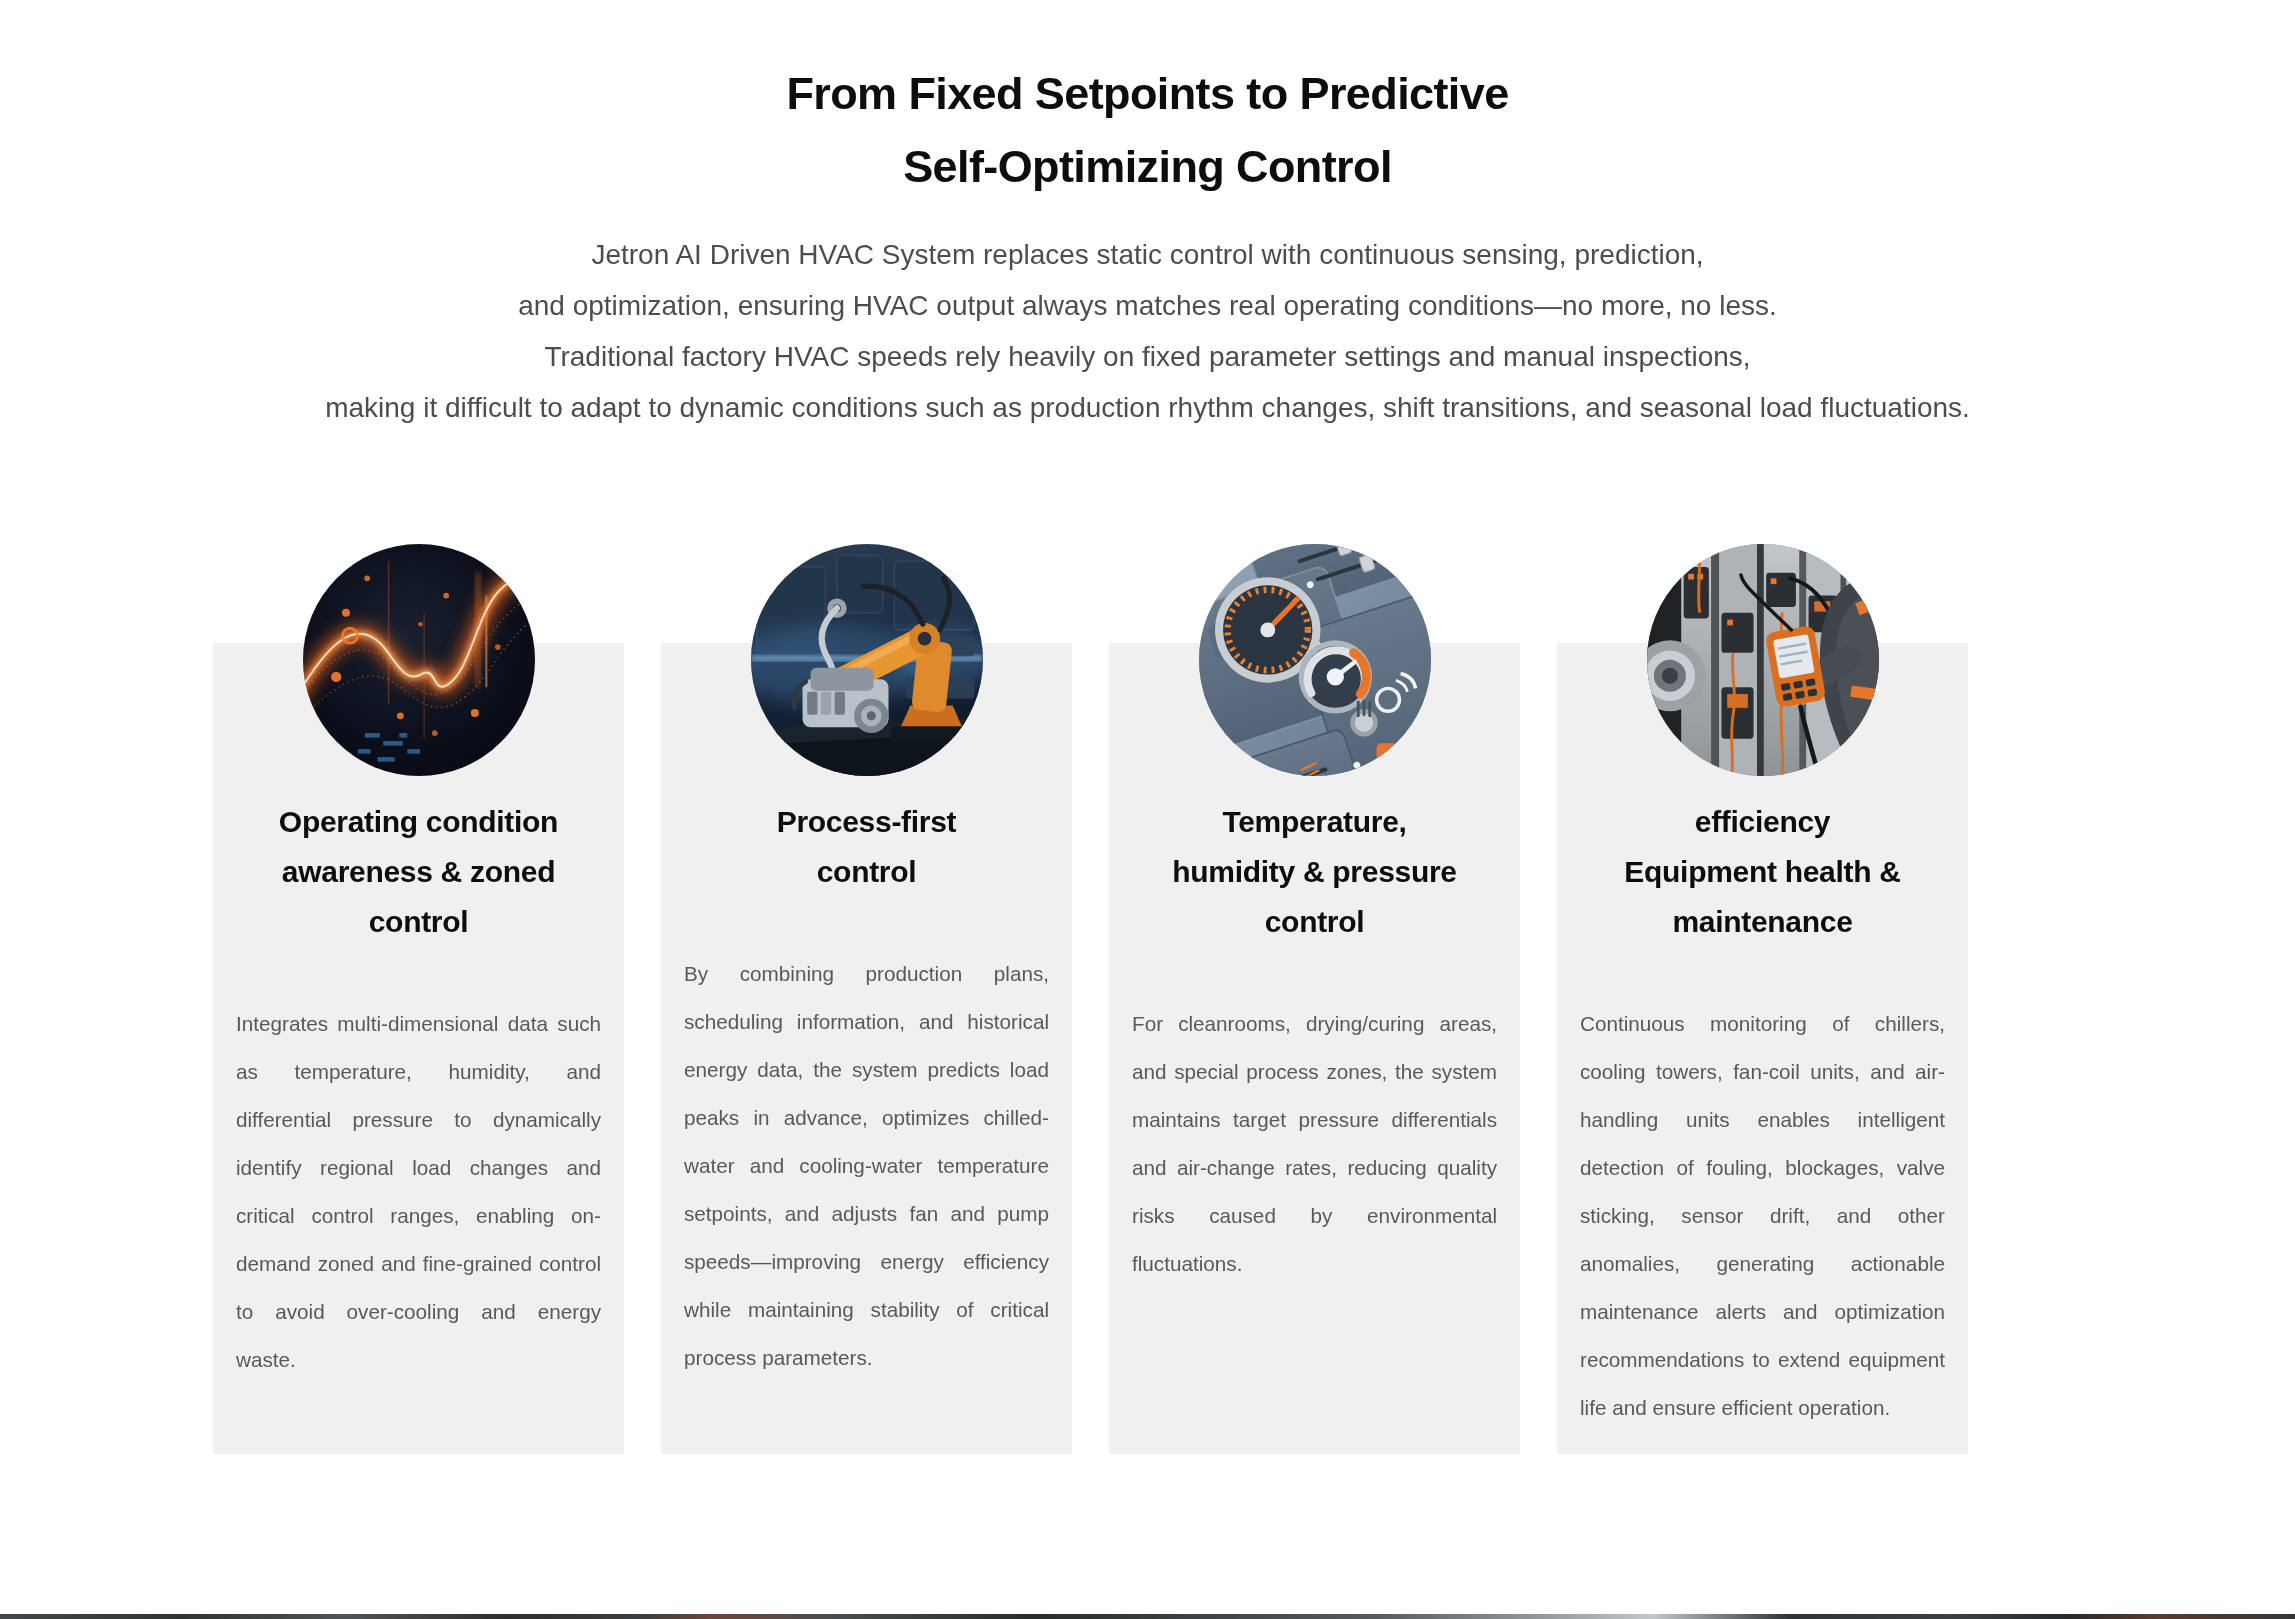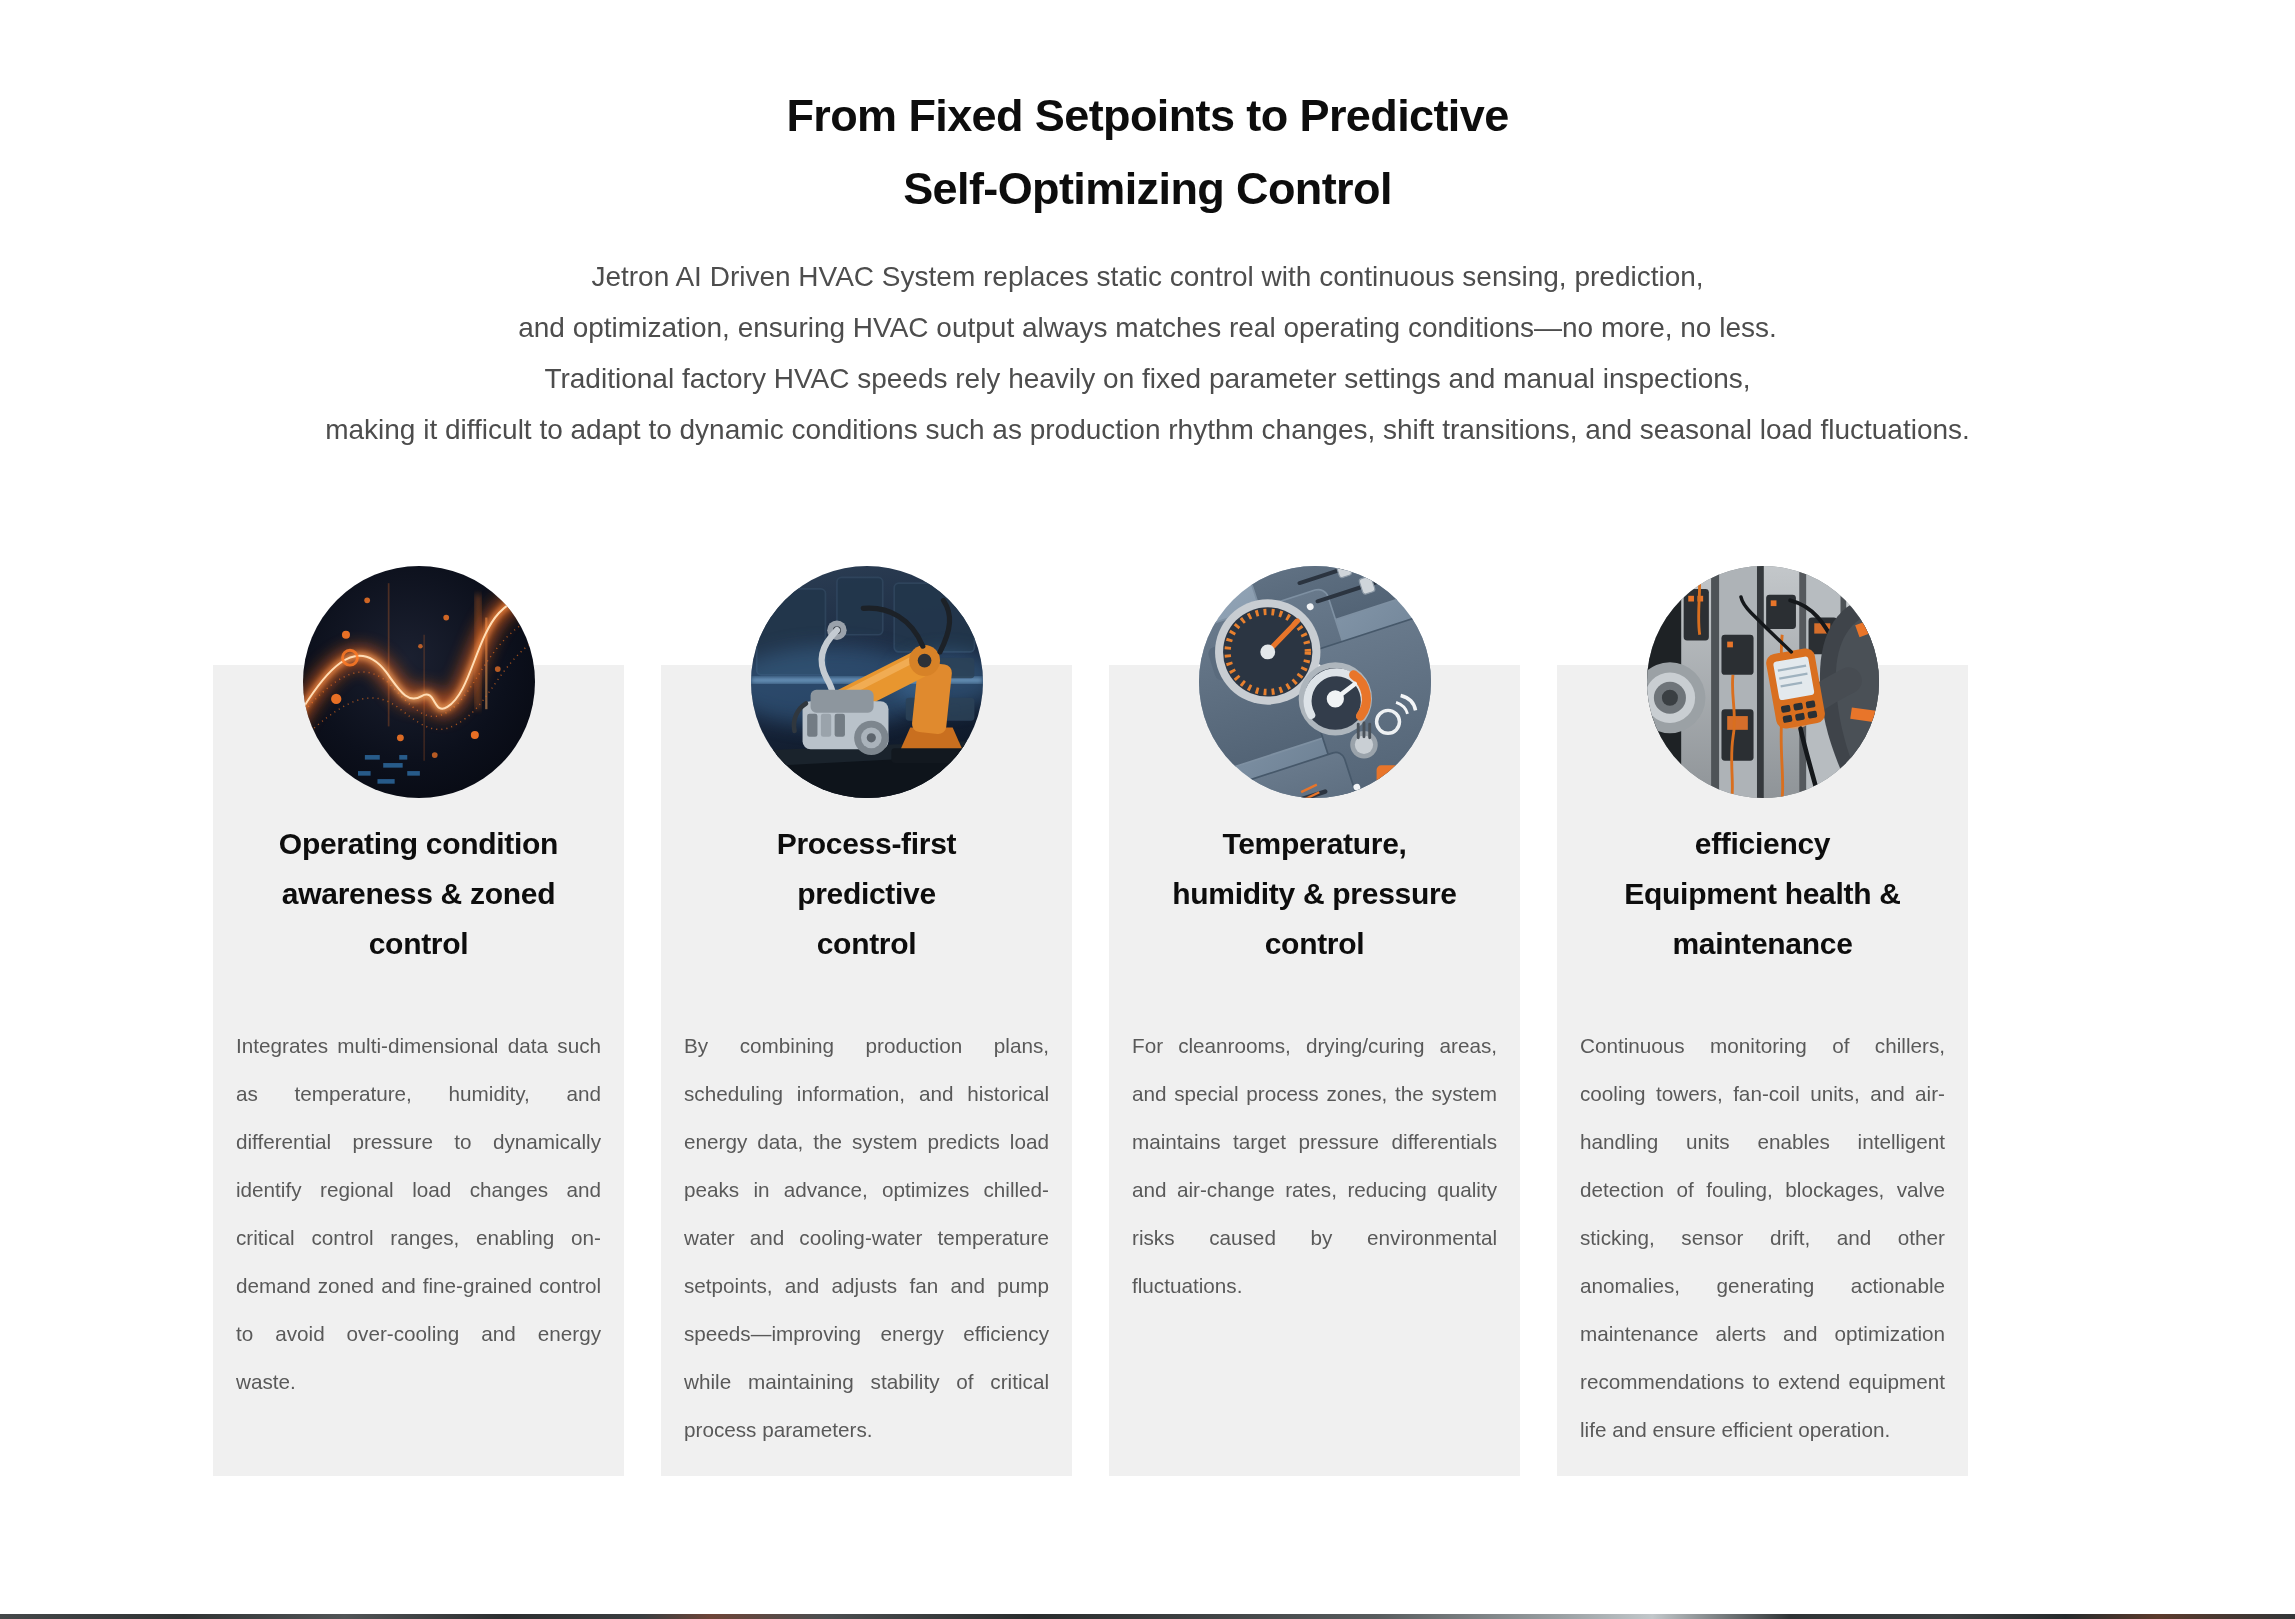--- a/index.html
+++ b/index.html
@@ -1,21 +1,21 @@
 <!DOCTYPE html>
 <html style="font-size:9.2px"><head>
 <meta charset="utf-8">
 <style>
   * { margin:0; padding:0; box-sizing:border-box; }
   html,body { background:#ffffff; }
   body {
     width:2295px; height:1620px; position:relative; overflow:hidden;
     font-family:"Liberation Sans", sans-serif;
   }
-  .hero { padding-top:79px; }
+  .hero { padding-top:57px; }
   .title-line {
     text-align:center; font-size:45px; line-height:73px; font-weight:700;
     color:#0d0d0d; letter-spacing:-0.6px;
   }
   .intro { margin-top:26px; }
   .intro-line {
     text-align:center; font-size:28px; line-height:51px; color:#4d4d4d;
   }
   .cards {
     display:flex; gap:37px; padding-left:213px; margin-top:111px;
@@ -188,21 +188,20 @@
           <circle cx="210" cy="300" r="8" fill="#5d656d"></circle>
           <rect x="98" y="258" width="18" height="40" rx="4" fill="#737c84"></rect>
           <rect x="122" y="258" width="18" height="40" rx="4" fill="#9aa3ab"></rect>
           <rect x="146" y="258" width="18" height="40" rx="4" fill="#737c84"></rect>
           <path d="M96 240 C 80 250 72 268 76 288" fill="none" stroke="#30373e" stroke-width="8" stroke-linecap="round"></path>
         </g>
       </svg>
     </div>
     <h2 class="card-title">
       <div>Process-first</div>
-      <div>predictive</div>
       <div>control</div>
     </h2>
     <p class="card-body">By combining production plans, scheduling information, and historical energy data, the system predicts load peaks in advance, optimizes chilled-water and cooling-water temperature setpoints, and adjusts fan and pump speeds—improving energy efficiency while maintaining stability of critical process parameters.</p>
   </div>
 
   <div class="card">
     <div class="card-bg"></div>
     <div class="circle">
       <svg viewBox="0 0 405 405">
         <defs>

